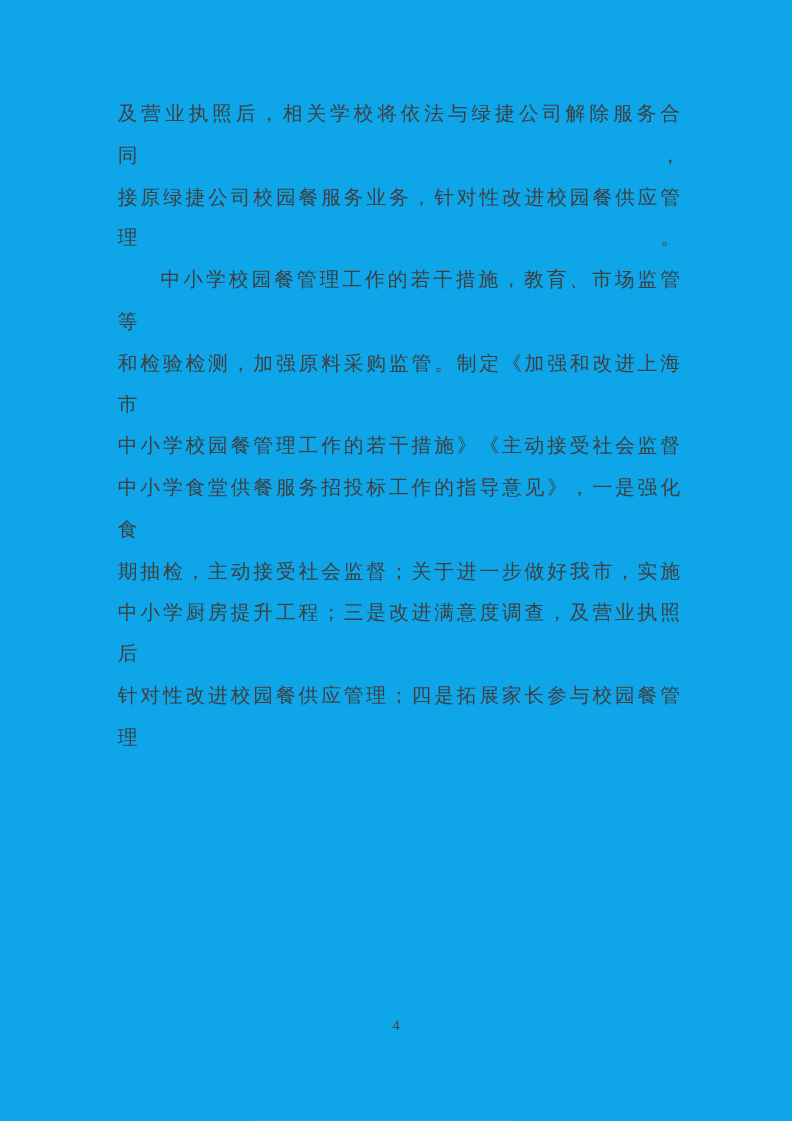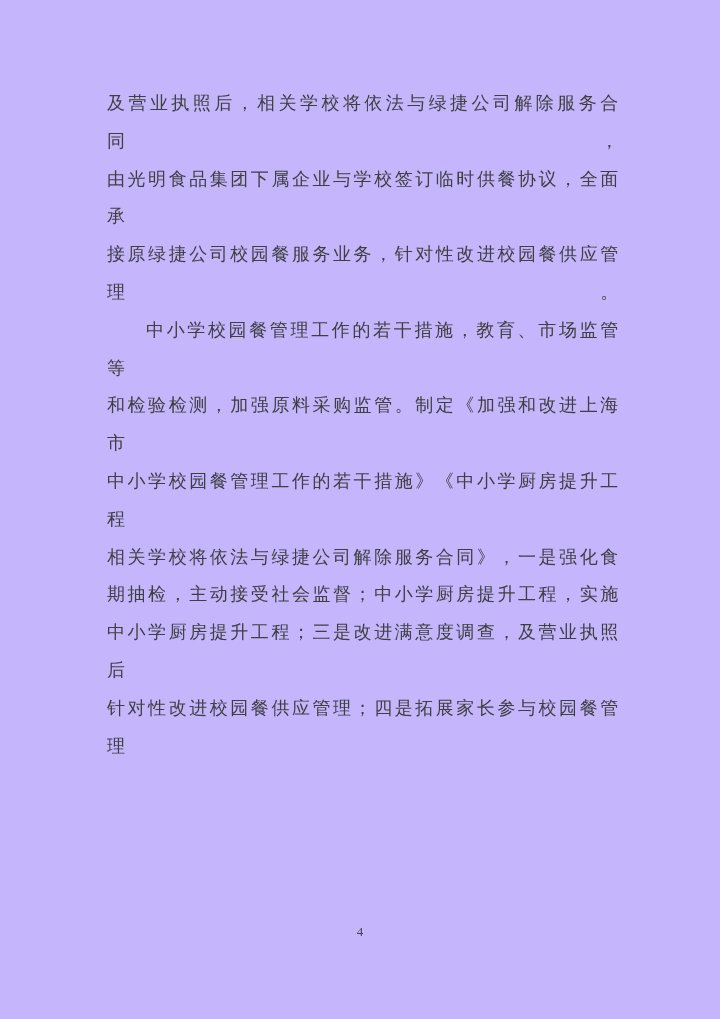--- a/index.html
+++ b/index.html
@@ -7,21 +7,21 @@
     padding: 0;
     background: #ffffff;
     width: 720px;
     height: 1019px;
     overflow: hidden;
   }
   .page {
     position: relative;
     width: 720px;
     height: 1019px;
-    background: #c4b5fd;
+    background: #0ea5e9;
     font-family: "Liberation Serif", "DejaVu Serif", serif;
     color: #3f3f3f;
   }
   .content {
     position: absolute;
     left: 107px;
     top: 85px;
     width: 513px;
   }
   .ln {
@@ -49,25 +49,24 @@
     color: #444444;
     letter-spacing: 0;
   }
 </style>
 </head>
 <body>
 
 <div class="page">
   <div class="content">
     <div class="ln full">及营业执照后，相关学校将依法与绿捷公司解除服务合同，</div>
-    <div class="ln full">由光明食品集团下属企业与学校签订临时供餐协议，全面承</div>
     <div class="ln full">接原绿捷公司校园餐服务业务，针对性改进校园餐供应管理。</div>
     <div class="ln full indent">中小学校园餐管理工作的若干措施，教育、市场监管等</div>
     <div class="ln full">和检验检测，加强原料采购监管。制定《加强和改进上海市</div>
-    <div class="ln full">中小学校园餐管理工作的若干措施》《中小学厨房提升工程</div>
-    <div class="ln full">相关学校将依法与绿捷公司解除服务合同》，一是强化食</div>
-    <div class="ln full">期抽检，主动接受社会监督；中小学厨房提升工程，实施</div>
+    <div class="ln full">中小学校园餐管理工作的若干措施》《主动接受社会监督</div>
+    <div class="ln full">中小学食堂供餐服务招投标工作的指导意见》，一是强化食</div>
+    <div class="ln full">期抽检，主动接受社会监督；关于进一步做好我市，实施</div>
     <div class="ln full">中小学厨房提升工程；三是改进满意度调查，及营业执照后</div>
     <div class="ln full">针对性改进校园餐供应管理；四是拓展家长参与校园餐管理</div>
 
   </div>
   <div class="footer-pageno">4</div>
 </div>
 
 </body></html>

